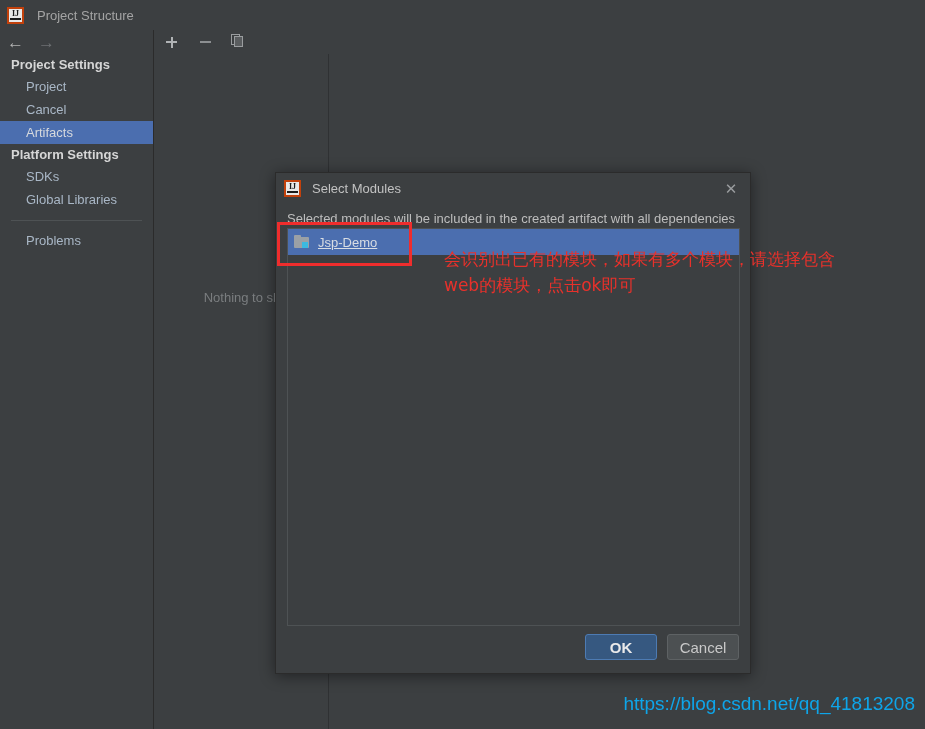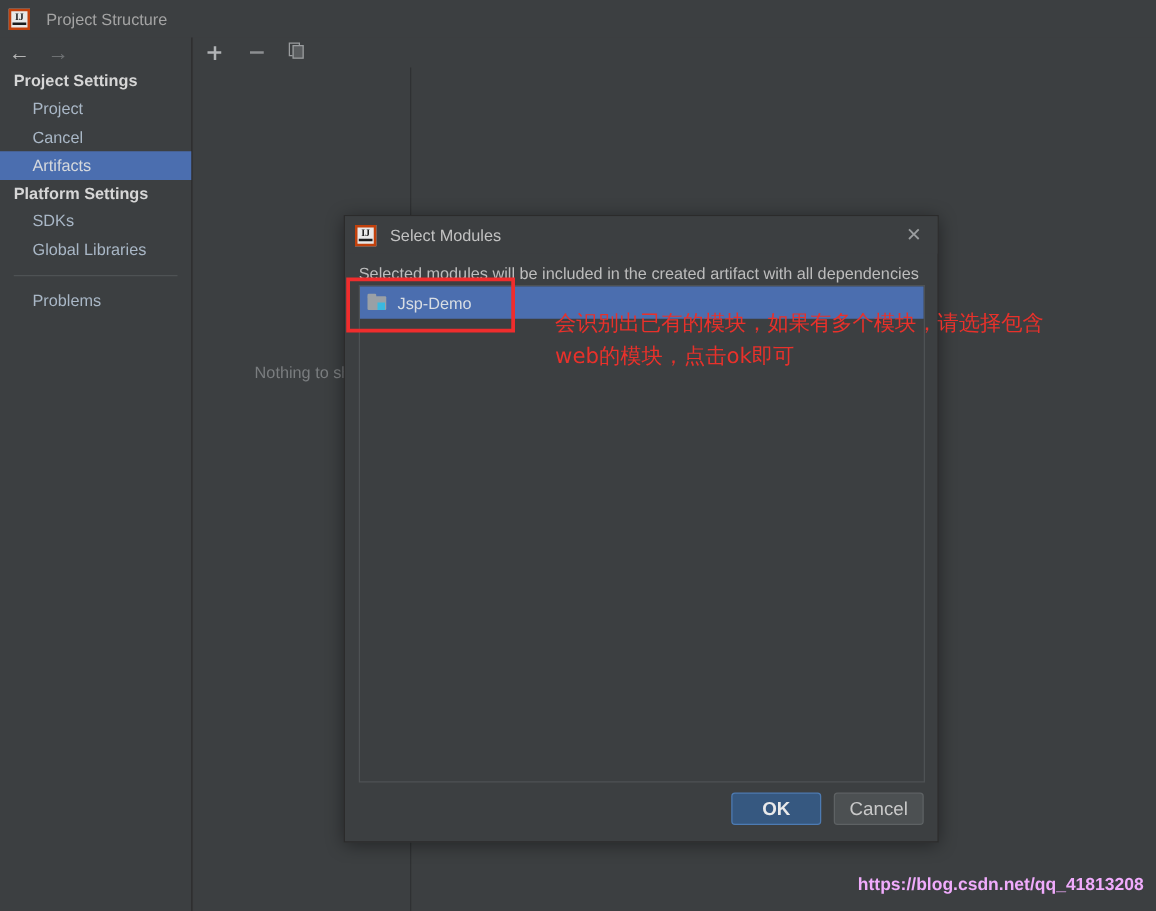--- a/index.html
+++ b/index.html
@@ -199,20 +199,21 @@
     border: 1px solid #4e5254;
     overflow: hidden;
   }
   .module-row {
     height: 26px;
     display: flex;
     align-items: center;
     padding-left: 6px;
     gap: 8px;
     font-size: 13px;
+    text-decoration: underline;
   }
   .module-row.selected {
     background: #4b6eaf;
     color: #d8dde3;
   }
   .module-icon {
     position: relative;
     width: 16px; height: 14px;
   }
   .module-icon .folder {
@@ -279,23 +280,22 @@
     font-size: 17px;
     line-height: 26px;
     font-family: "DejaVu Sans", sans-serif;
     white-space: nowrap;
   }
 
   
   #watermark {
     position: absolute;
     right: 10px; bottom: 14px;
-    font-size: 14px;
-    color: #f0abfc;
-    font-weight: bold;
+    font-size: 19px;
+    color: #0ea5e9;
   }
 </style>
 </head>
 <body>
 
 <div id="titlebar">
   <div class="ij-logo">
     <span>IJ</span>
       <span class="bar"></span>
   </div>

